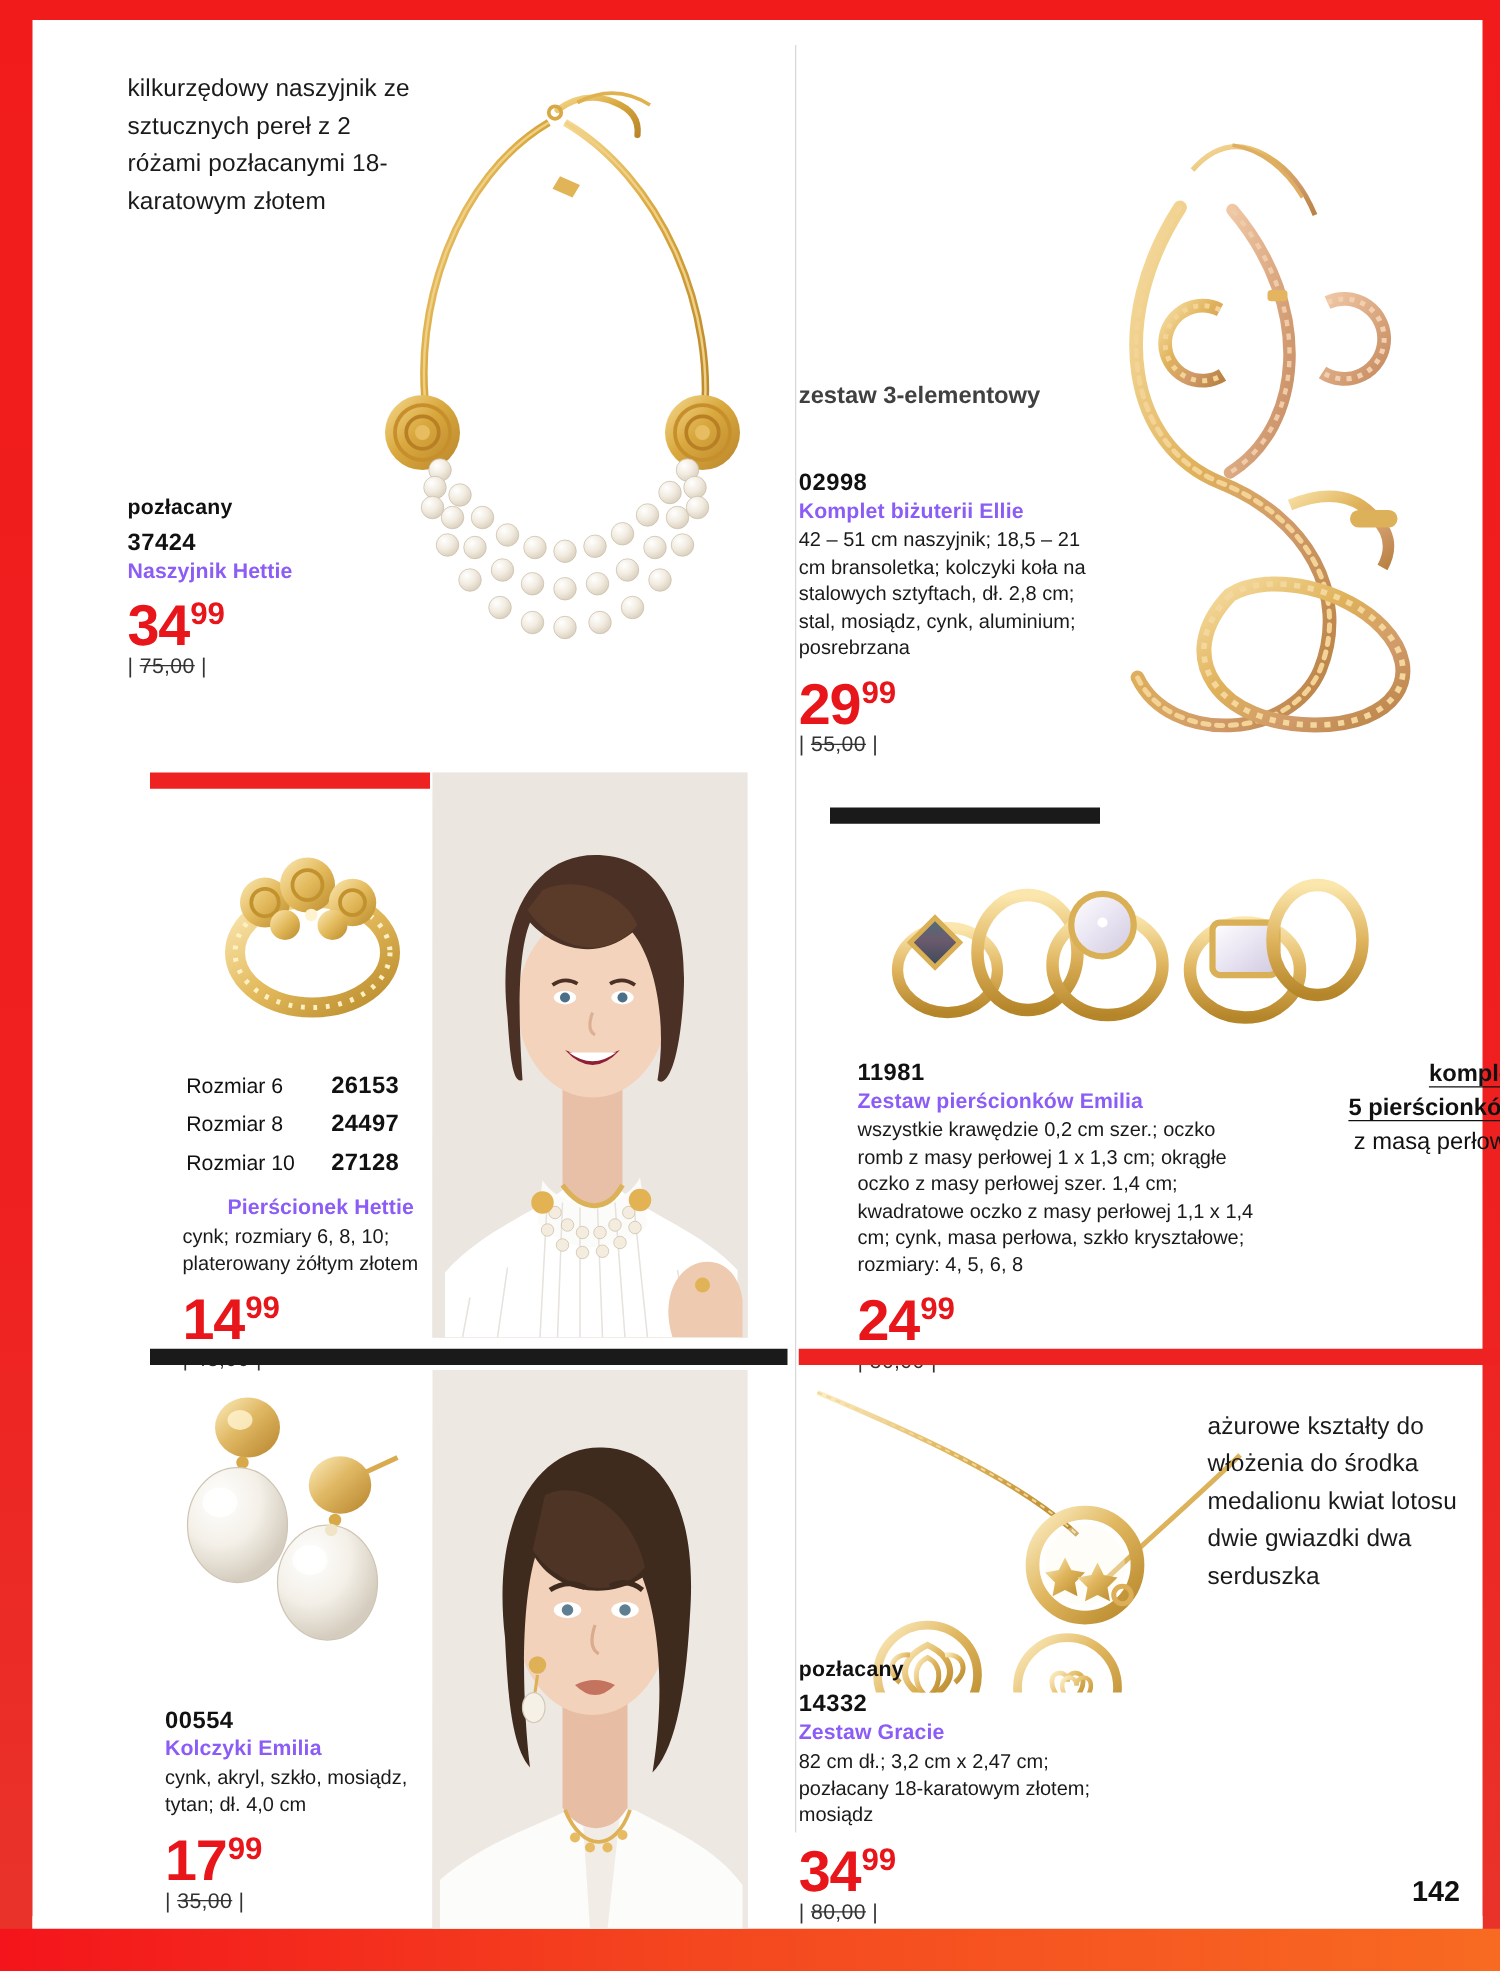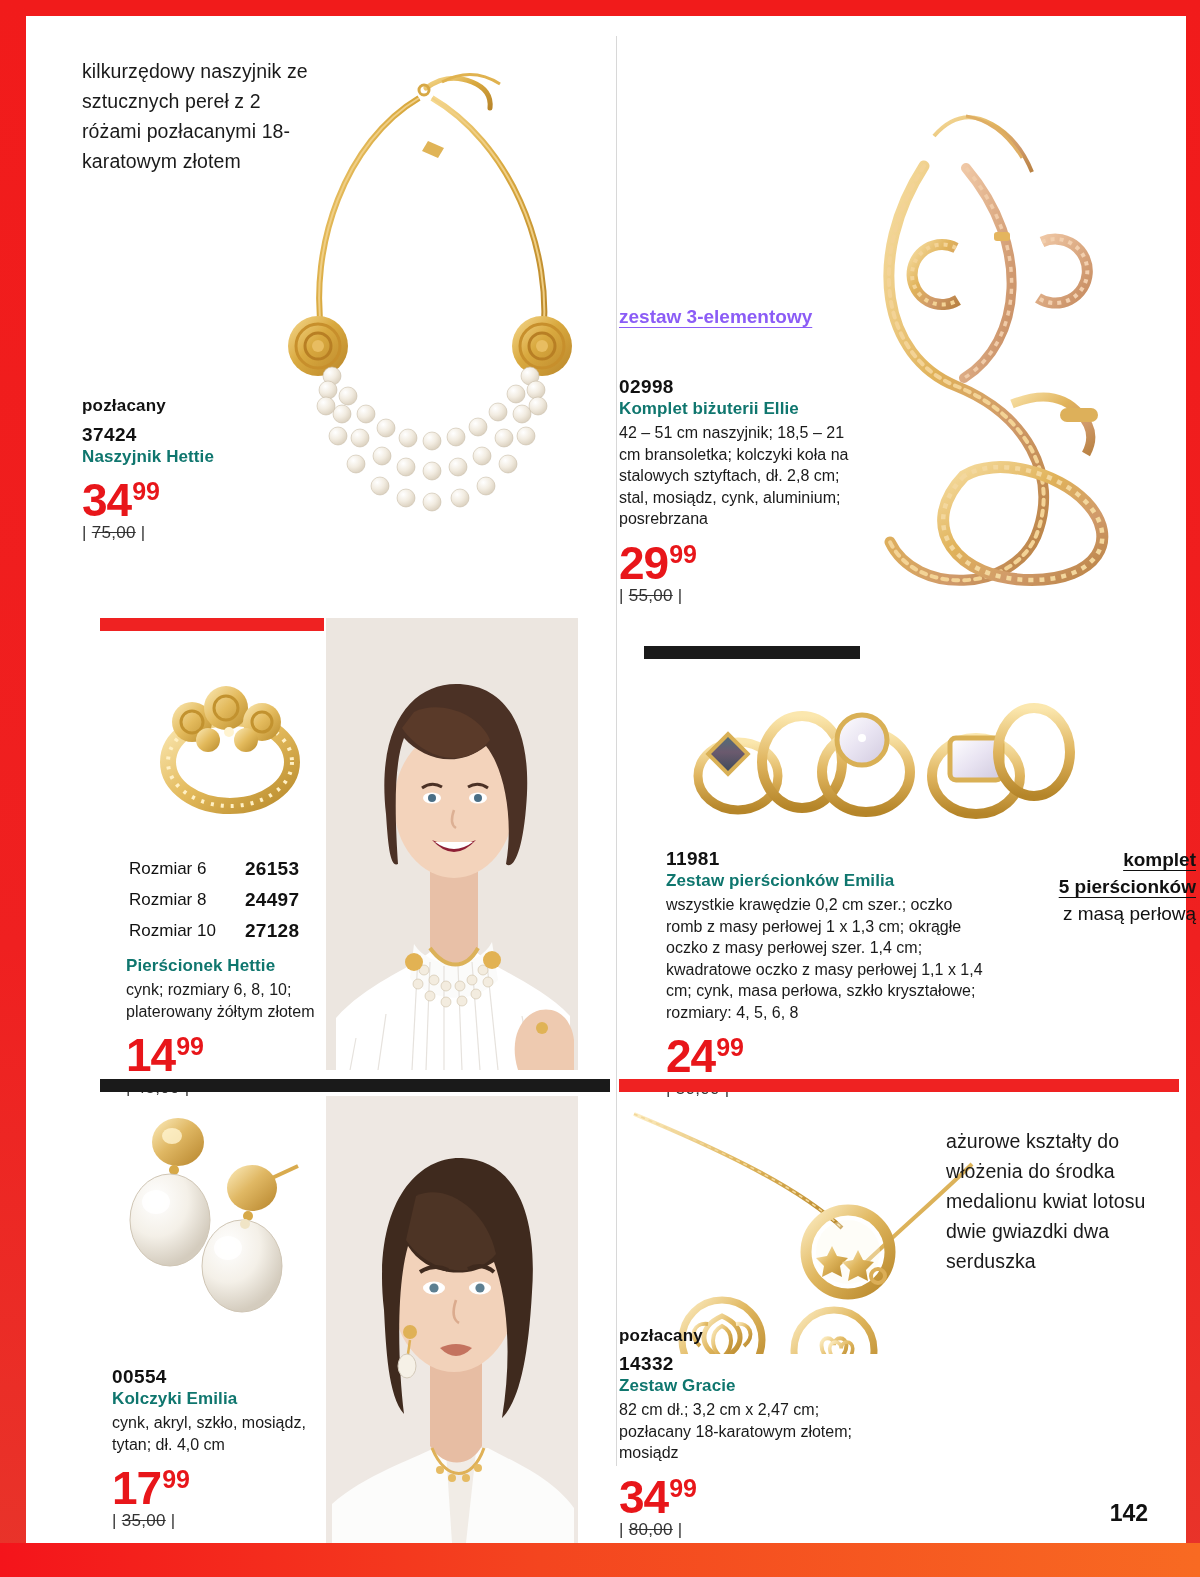--- a/index.html
+++ b/index.html
@@ -46,21 +46,21 @@
   }
   .frame-bottom-inner {
     position: absolute;
     left: 26px; bottom: 34px;
     width: 1160px; height: 10px;
     background: #ffffff;
   }
 
   .content {
     position: absolute;
-    left: 16px; top: 16px;
+    left: 36px; top: 16px;
     width: 1160px; height: 1527px; border-radius: 19px;
   }
 
   
   .col-divider {
     position: absolute;
     left: 600px;
     top: 20px;
     width: 1px;
     height: 1430px;
@@ -78,21 +78,21 @@
 
   .code {
     font-size: 19px;
     font-weight: bold;
     color: #111;
     letter-spacing: 0.4px;
   }
   .prodname {
     font-size: 17px;
     font-weight: bold;
-    color: #0f766e;
+    color: #8b5cf6;
     margin-top: 1px;
     letter-spacing: 0.1px;
   }
   .details {
     font-size: 16px;
     line-height: 21.5px;
     color: #1a1a1a;
     margin-top: 3px;
   }
   .label-small {
@@ -120,22 +120,21 @@
   }
   .oldprice s { text-decoration: line-through; }
 
   .bar { position: absolute; height: 13px; }
   .bar-red { background: #ef2222; }
   .bar-black { background: #1a1a1a; }
 
   .underline-head {
     font-size: 19px;
     font-weight: bold;
-    color: #8b5cf6;
-    text-decoration: underline;
+    color: #404040;
     text-underline-offset: 4px;
   }
   .side-note {
     font-size: 19px;
     line-height: 27px;
     color: #111;
   }
   .side-note .u {
     font-weight: bold;
     text-decoration: underline;
@@ -392,21 +391,21 @@
         <tr>
           <td class="lbl">Rozmiar 8</td>
           <td class="val">24497</td>
         </tr>
         <tr>
           <td class="lbl">Rozmiar 10</td>
           <td class="val">27128</td>
         </tr>
       </tbody>
         </table>
-      <div class="prodname" style="margin-top:9px;">Pierścionek Hettie</div>
+      <div class="prodname" style="margin-top:9px;margin-left:36px;">Pierścionek Hettie</div>
       <div class="details">cynk; rozmiary 6, 8, 10; platerowany żółtym złotem</div>
       <div class="price">
         <span class="int">14</span>
         <span class="dec">99</span>
       </div>
       <div class="oldprice">|&nbsp;<s>45,00</s>&nbsp;|</div>
     </div>
 
     <div class="rotated-note" style="left:316px; top:1034px;">rozmiary pierścionków na str. 178</div>
 

